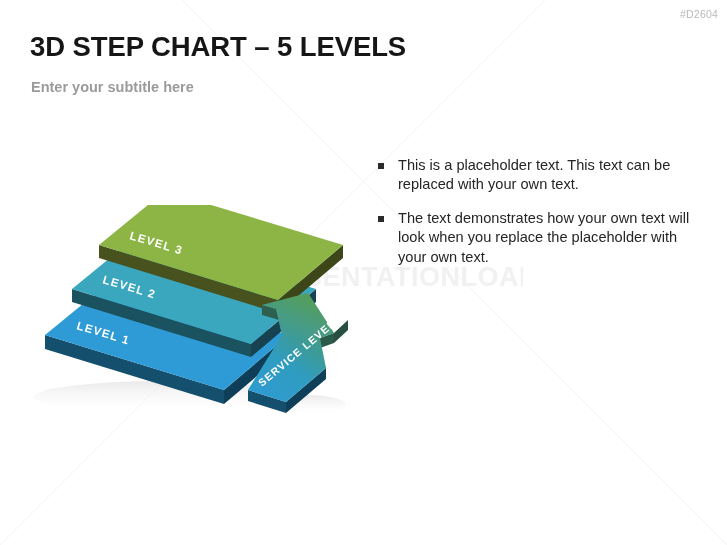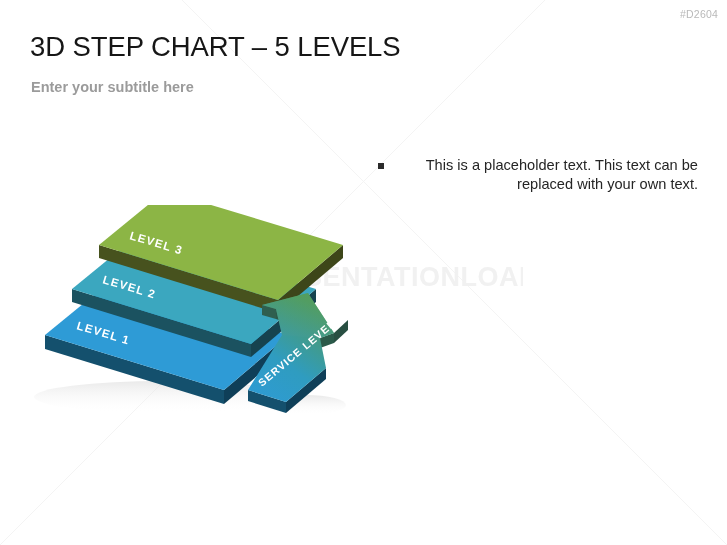--- a/index.html
+++ b/index.html
@@ -32,21 +32,21 @@
     font-size: 10.5px;
     color: #b9b9b9;
     letter-spacing: 0.2px;
     font-family: "Liberation Sans", sans-serif;
   }
   .title {
     position: absolute;
     left: 30px;
     top: 31px;
     font-size: 27.5px;
-    font-weight: 400;
+    font-weight: 700;
     color: #161616;
     letter-spacing: -0.1px;
     white-space: nowrap;
     font-family: "Liberation Sans", sans-serif;
   }
   .subtitle {
     position: absolute;
     left: 31px;
     top: 79px;
     font-size: 14.5px;
@@ -79,21 +79,20 @@
     background: #2b2b2b;
     margin-top: 7px;
     margin-right: 14px;
     flex: 0 0 auto;
   }
   .bullet-text {
     font-size: 14.6px;
     line-height: 1.33;
     color: #252525;
     flex: 1 1 auto;
-    text-align: right;
   }
   .chart {
     position: absolute;
     left: 24px;
     top: 205px;
     width: 340px;
     height: 225px;
   }
 </style>
 </head>
@@ -118,20 +117,24 @@
       <path d="M10 30 L10 40 L20 31 Z"></path>
     </g>
     <circle cx="18" cy="16" r="9" fill="#ffffff"></circle>
     <text x="44" y="28" font-family="Liberation Sans, sans-serif" font-size="27" font-weight="bold" fill="#f1f1f1" letter-spacing="0.5">PRESENTATIONLOAD</text>
   </svg>
 
   <div class="bullets">
     <div class="bullet-row">
       <span class="bullet-marker"></span>
       <span class="bullet-text">This is a placeholder text. This text can be replaced with your own text.</span>
+    </div>
+    <div class="bullet-row">
+      <span class="bullet-marker"></span>
+      <span class="bullet-text">The text demonstrates how your own text will look when you replace the placeholder with your own text.</span>
     </div>
   </div>
 
   <svg class="chart" width="340" height="225" viewBox="0 0 340 225">
 
     <defs>
       <linearGradient id="arrowGrad" x1="0" y1="1" x2="0.55" y2="0">
         <stop offset="0%" stop-color="#2e9bd6"></stop>
         <stop offset="45%" stop-color="#2f9cc0"></stop>
         <stop offset="100%" stop-color="#4f9a62"></stop>

